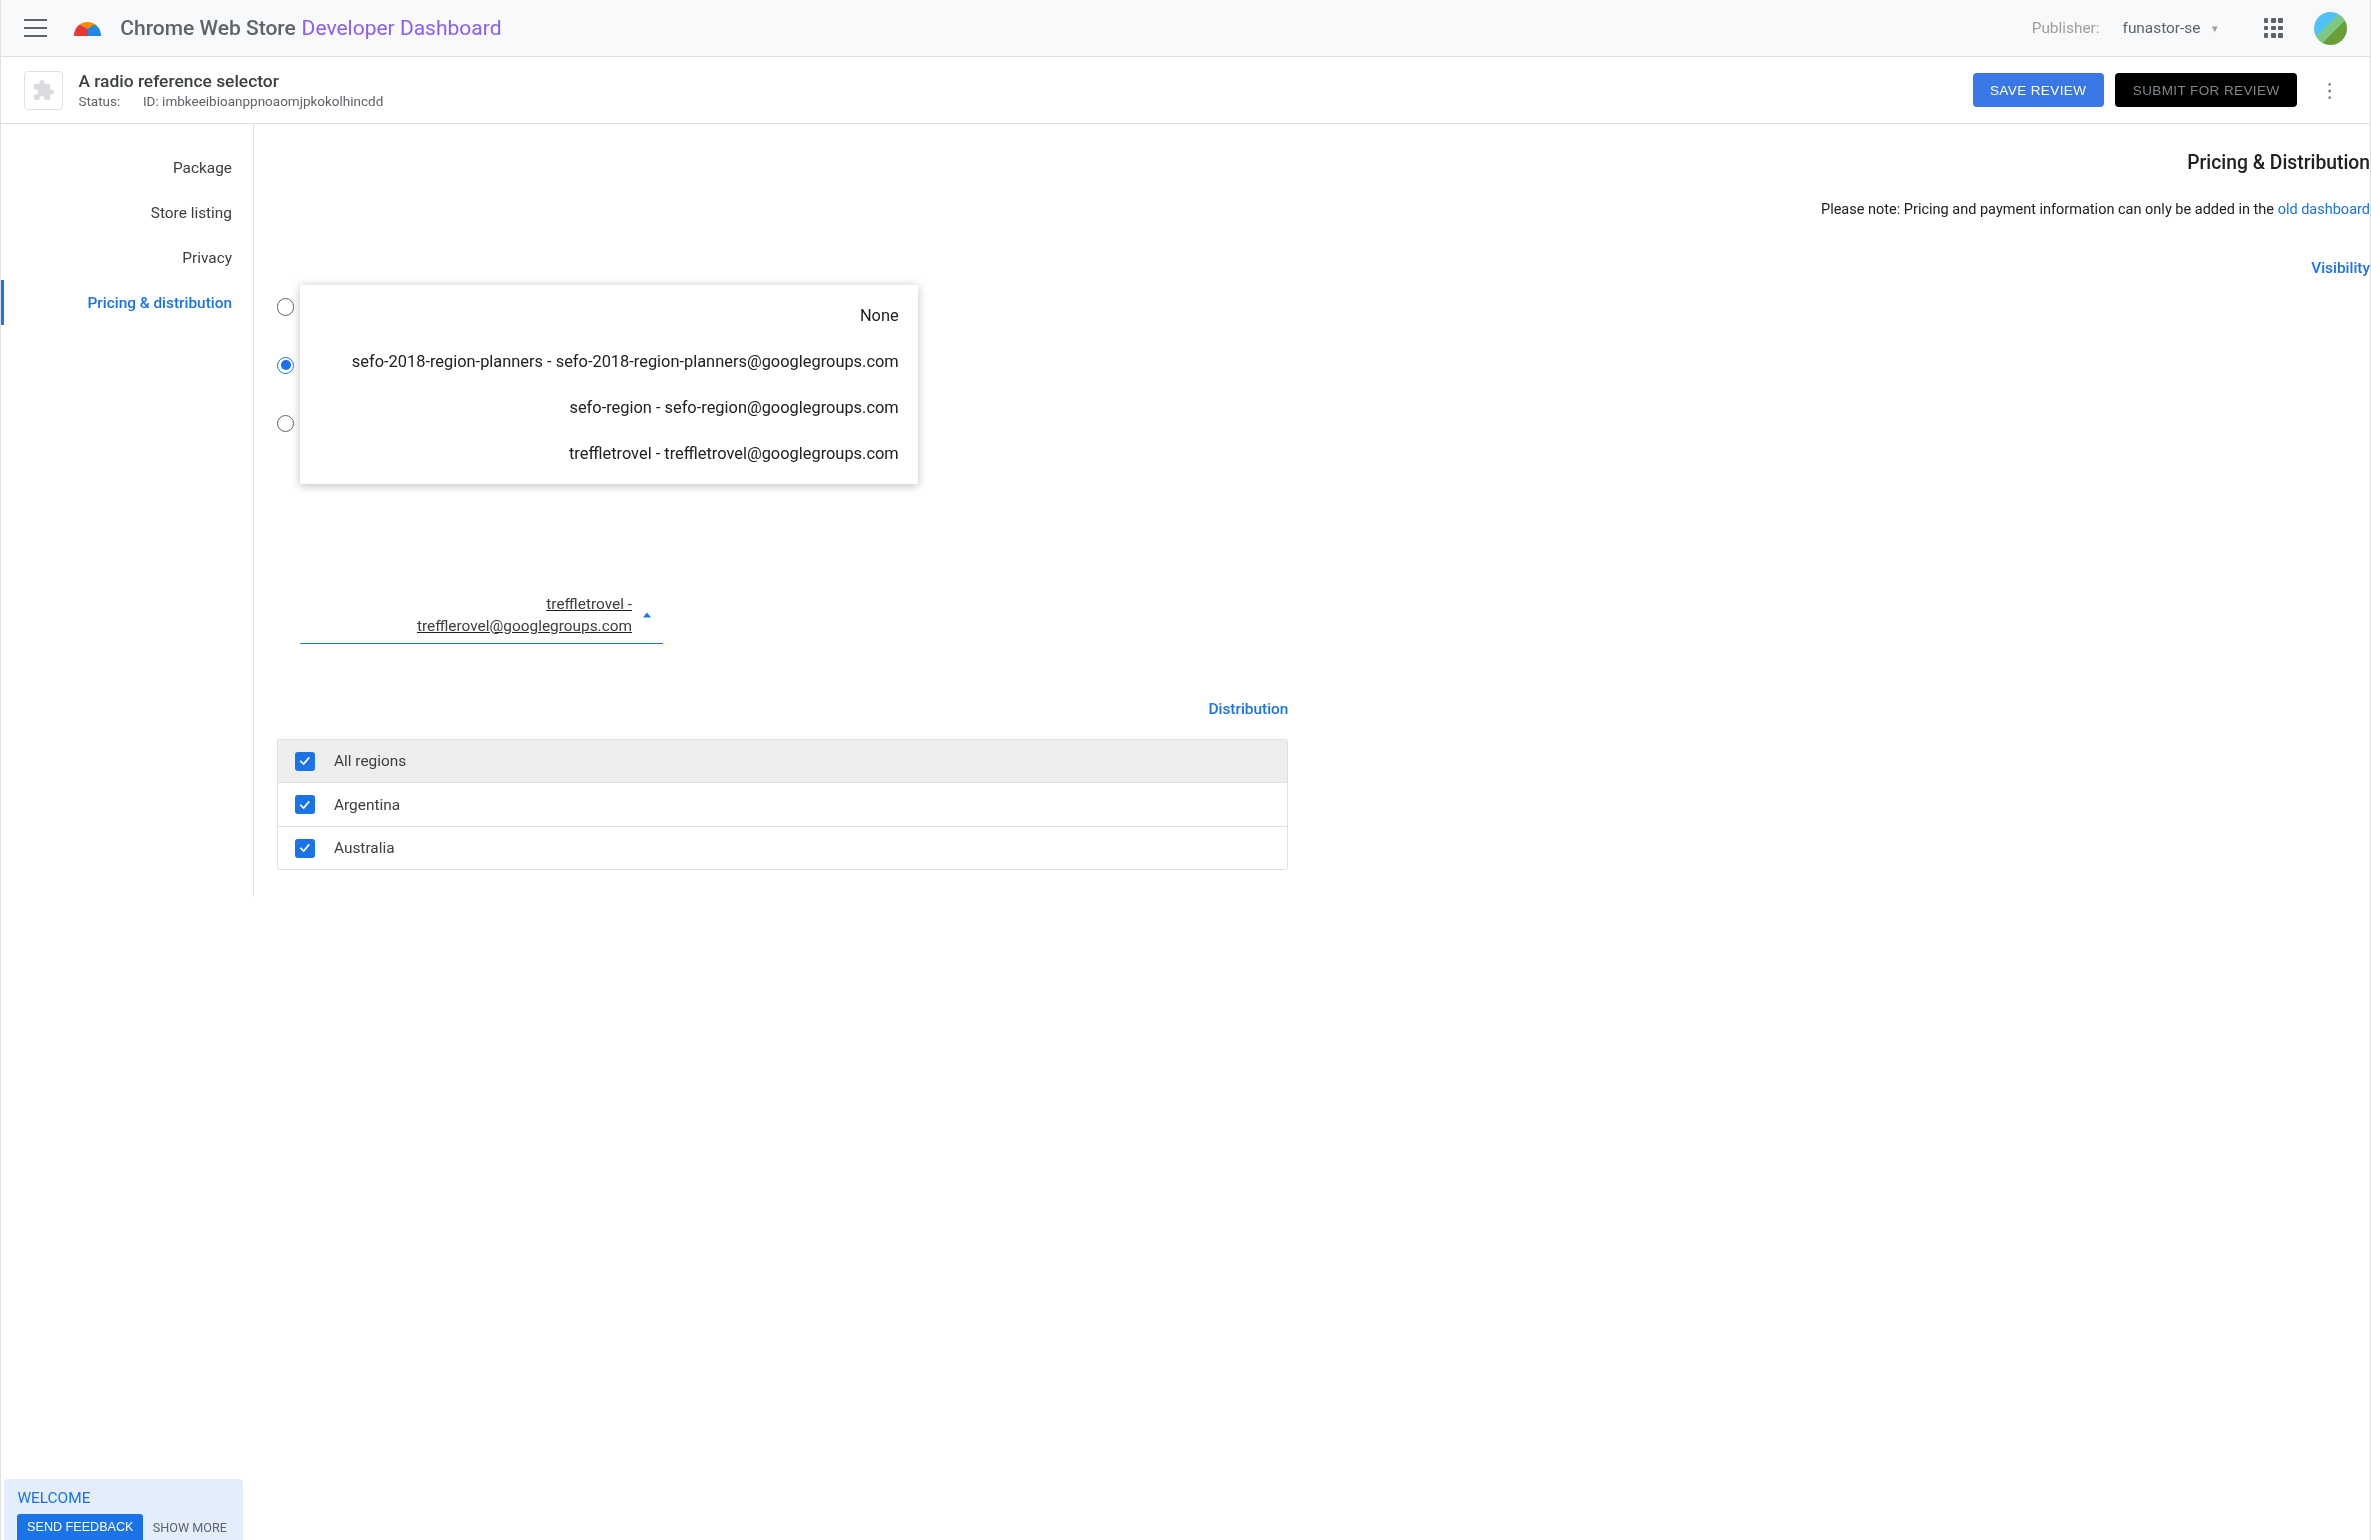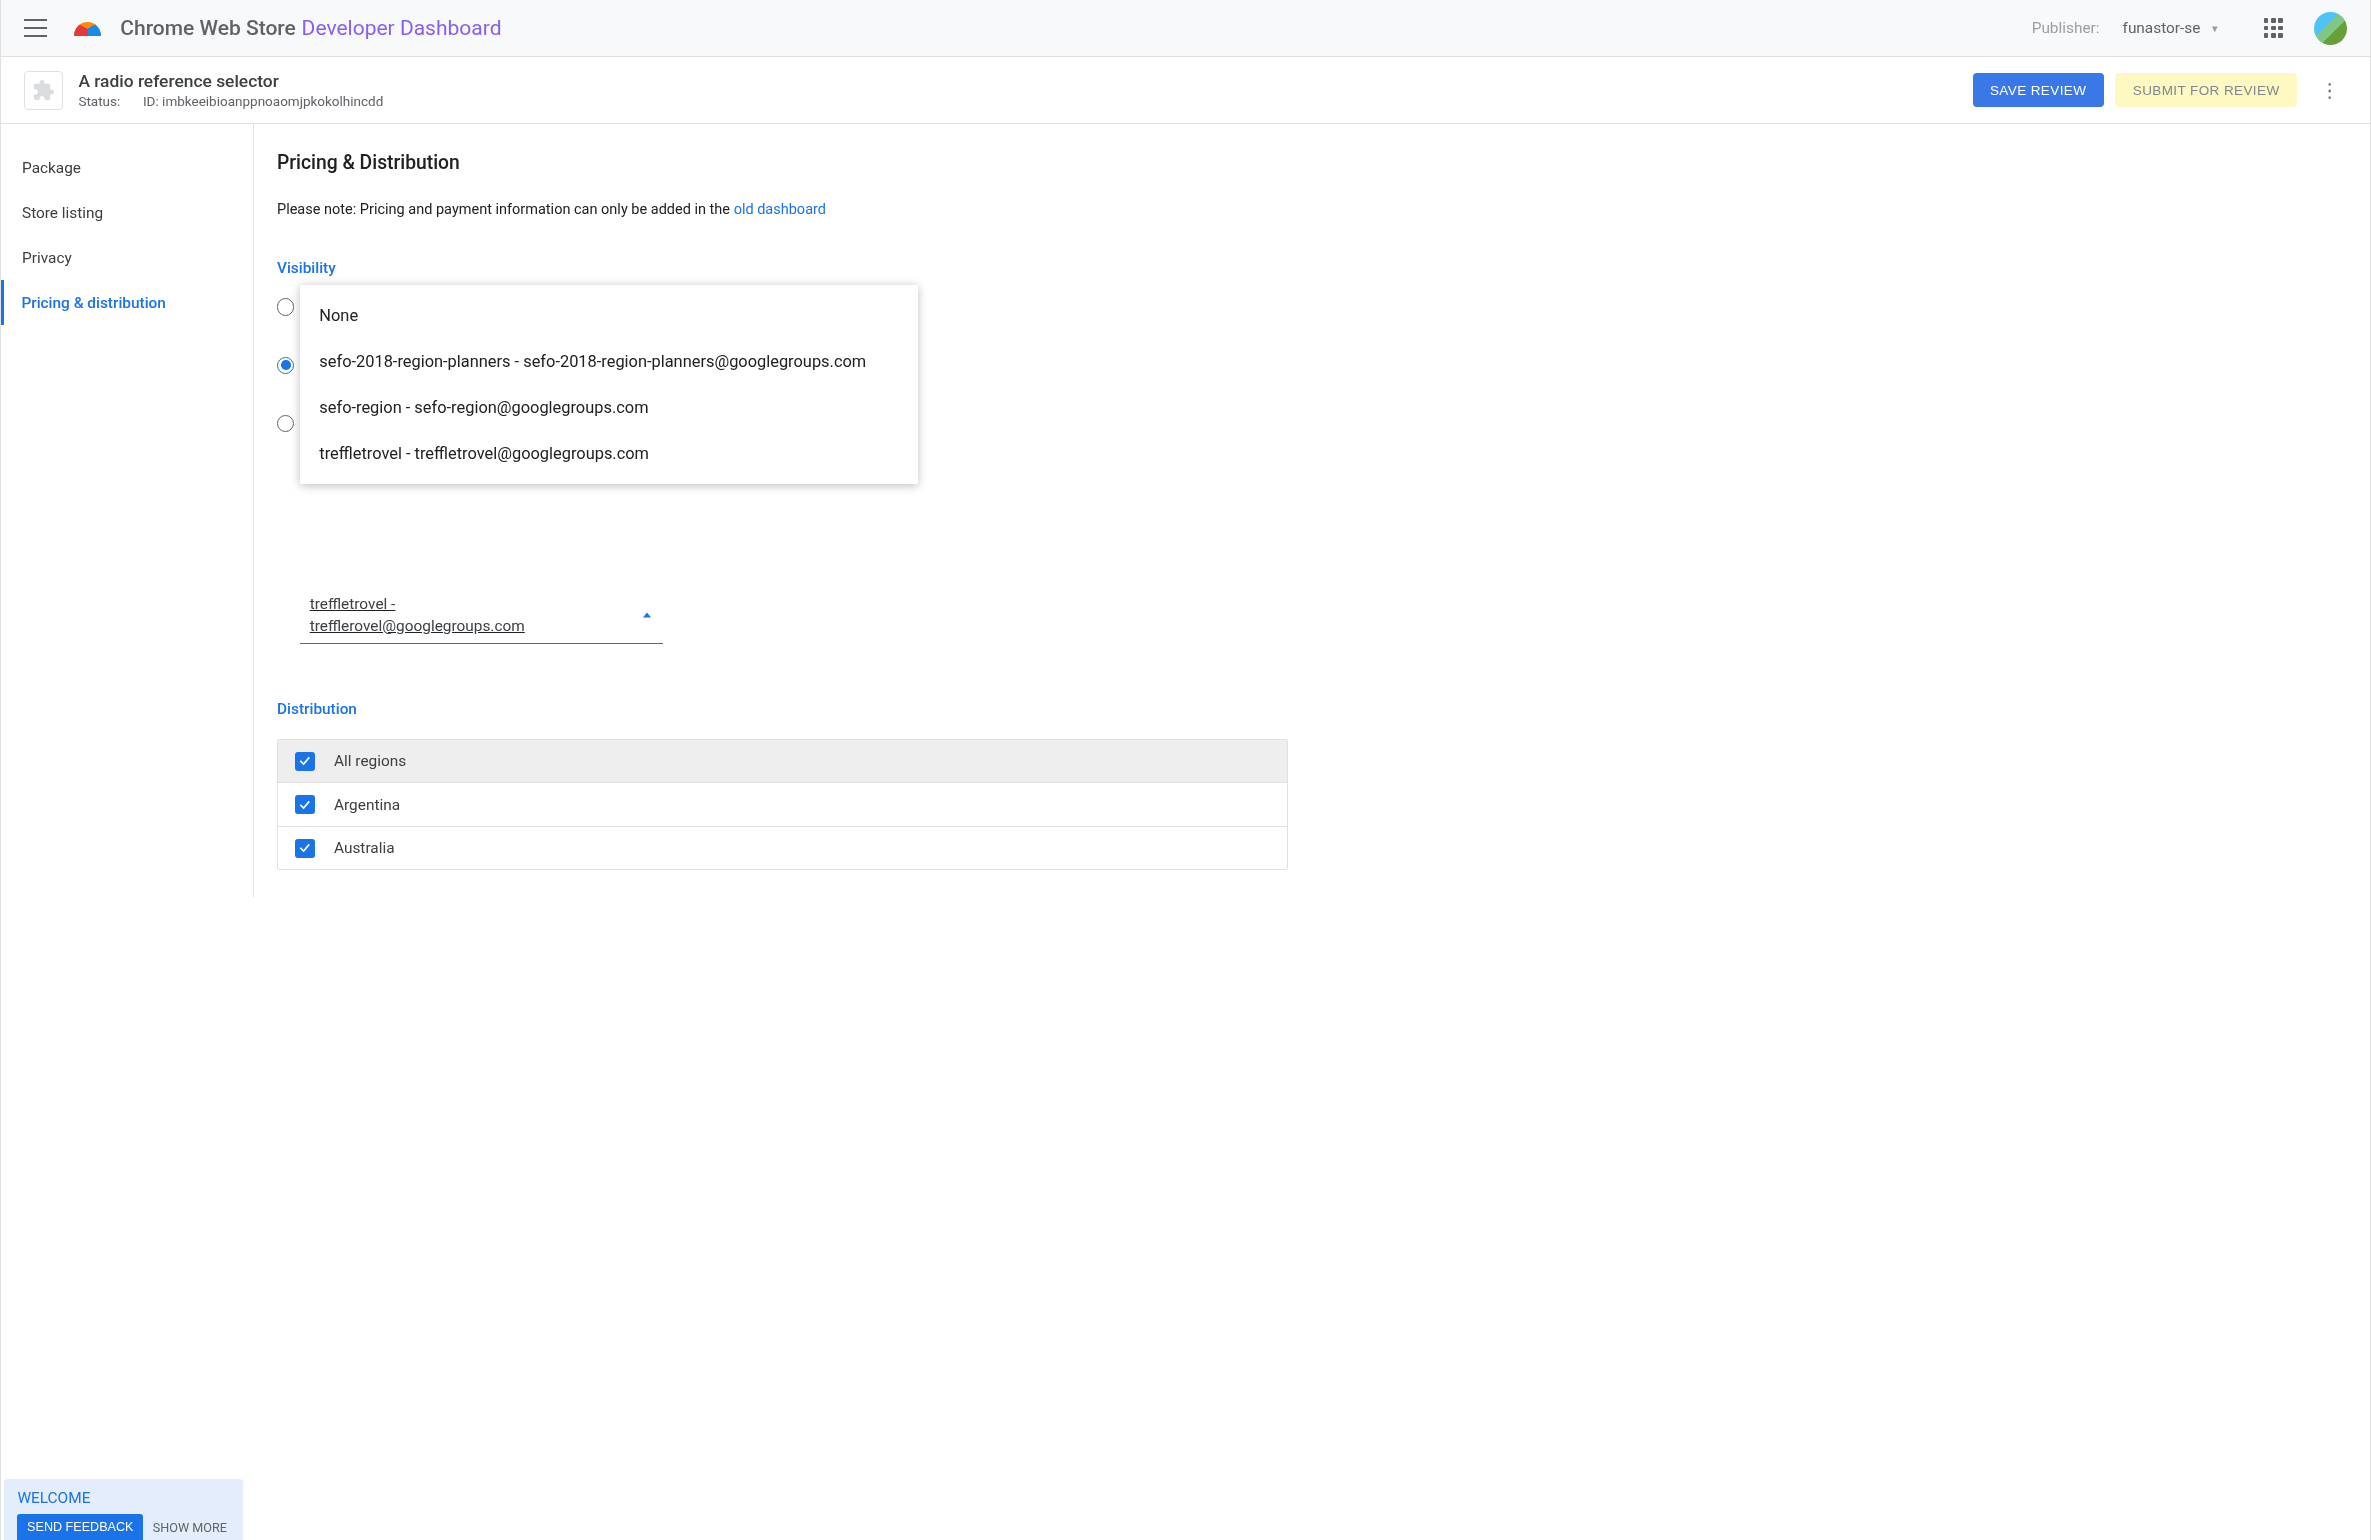--- a/index.html
+++ b/index.html
@@ -67,25 +67,25 @@
   width: 39px; height: 39px; border: 1px solid #e0e0e0; border-radius: 3.9px;
   margin-right: 15.4px; display:flex; align-items:center; justify-content:center;
 }
 .ext-icon svg { width: 23px; height: 23px; fill: #dadce0; }
 .item-meta { flex: 1; }
 .item-name { font-size: 17.4px; font-weight: 500; color: #3c4043; margin-bottom: 1.9px; }
 .item-sub { color: #5f6368; font-size: 13.5px; }
 .item-sub .lab { margin-right: 19.3px; }
 .btn { font-size: 13.5px; font-weight: 500; letter-spacing: 0.4px; padding: 9.7px 17.4px; border-radius: 3.9px; border: none; cursor: pointer; }
 .btn-primary { background: #3b78e7; color: #fff; margin-right: 11.6px; }
-.btn-flat { background: #fef9c3; color: #80868b; }
+.btn-flat { background: #000000; color: #80868b; }
 .more-vert { margin-left: 15.4px; color: #5f6368; font-size: 19.3px; padding: 3.9px 7.7px; cursor: pointer; }
 
 
-.layout { display: flex; }
+.layout { display: flex; text-align: right; }
 .sidebar {
   width: 253px; border-right: 1px solid #e0e0e0;
   padding-top: 21px; min-height: 695px;
 }
 .nav-item {
   padding: 13.5px 21px; color: #3c4043; font-size: 15.4px; cursor: pointer;
 }
 .nav-item.active { color: #1a73e8; border-left: 3.9px solid #1a73e8; padding-left: 17.4px; font-weight: 500; }
 .main { flex: 1; padding: 27px 0 27px 23px; position: relative; }
 

